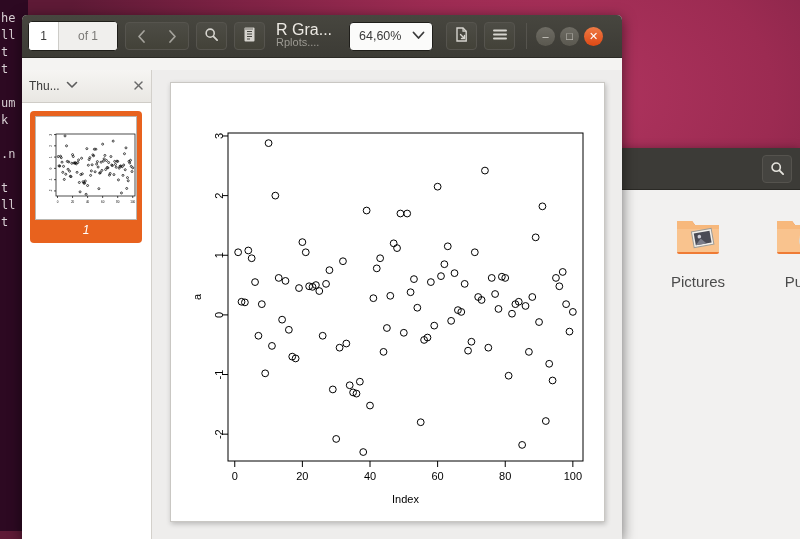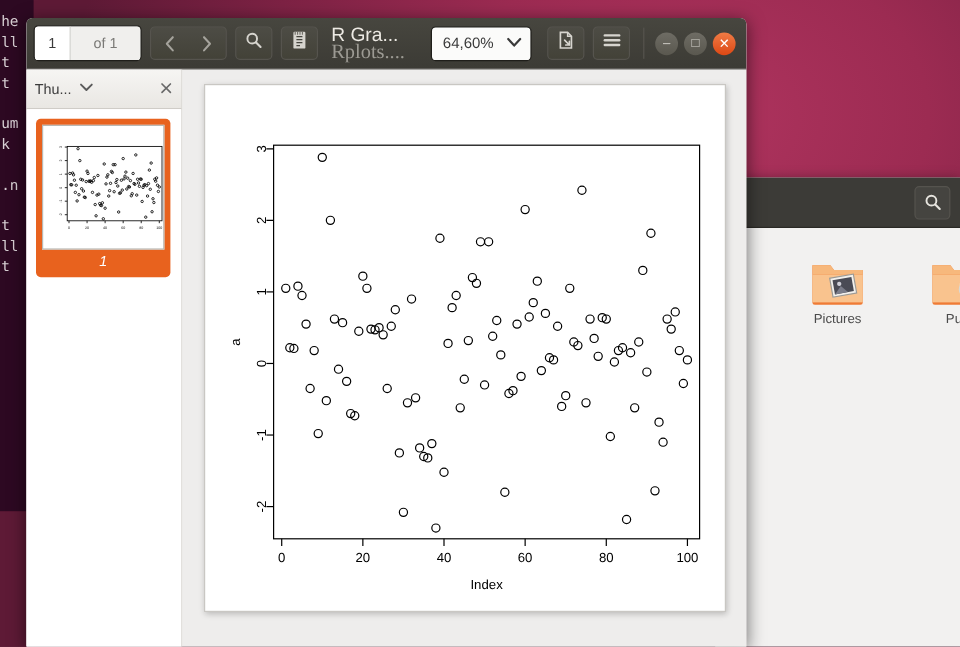--- a/index.html
+++ b/index.html
@@ -13,21 +13,21 @@
   
   #desktop {
     position: absolute; inset: 0;
     background:
       radial-gradient(ellipse 520px 380px at 72% 18%, #b0345f 0%, #9c2b52 38%, #7d2244 70%, #5e1a36 100%),
       linear-gradient(160deg, #8f2a4e 0%, #6e1f3c 60%, #4a1429 100%);
   }
 
   
   #terminal {
-    position: absolute; left: 0; top: 0; width: 28px; height: 426px;
+    position: absolute; left: 0; top: 0; width: 28px; height: 531px;
     background: #2d0922;
     font-family: "DejaVu Sans Mono", monospace;
     font-size: 12px; color: #d8d0d4;
     padding-top: 10px;
     overflow: hidden;
   }
   #terminal .tline { height: 17px; line-height: 17px; padding-left: 1px; white-space: pre; }
 
   
   #nautilus {
@@ -47,21 +47,21 @@
     display: flex; align-items: center; justify-content: center;
   }
   #nautilus .files {
     position: relative; height: 349px; padding-top: 10px;
   }
   .file-item {
     position: absolute; width: 84px; text-align: center;
   }
   .file-item .ficon { height: 54px; display: flex; align-items: flex-end; justify-content: center; }
   .file-item .flabel {
-    font-size: 11px; color: #4b4b4b; margin-top: 2px;
+    font-size: 15px; color: #4b4b4b; margin-top: 15px;
     white-space: nowrap; overflow: hidden;
   }
   .file-item.selected .flabel {
     background: #dcdcdc; border-radius: 2px;
     padding: 1px 4px; display: inline-block; color: #2a2a2a;
   }
   .file-item.selected .underline {
     height: 3px; background: #a81818; width: 76px; margin: 2px auto 0;
   }
 
@@ -108,37 +108,37 @@
   }
   .navgroup {
     display: flex; height: 28px;
     border: 1px solid #56544e; border-radius: 4px;
     background: linear-gradient(#4d4c45, #434238);
     overflow: hidden;
   }
   .navgroup .nav { width: 31px; display: flex; align-items: center; justify-content: center; color: #a5a39c; }
   .doctitle { display: flex; flex-direction: column; justify-content: center; margin-left: 4px; width: 60px; }
   .doctitle .t1 { font-size: 16px; font-weight: normal; color: #ece9e3; line-height: 13px; white-space: nowrap; }
-  .doctitle .t2 { font-size: 17px; color: #9c9a93; line-height: 13px; white-space: nowrap; font-family: Liberation Serif, serif; }
+  .doctitle .t2 { font-size: 11px; color: #9c9a93; line-height: 13px; white-space: nowrap; }
   .zoomsel {
     height: 29px; min-width: 84px;
     background: #fbfbfa; border: 1px solid #1f1e1a; border-radius: 4px;
     display: flex; align-items: center; justify-content: space-between;
     padding: 0 7px 0 9px; font-size: 12.5px; color: #3a3a3a;
-    margin-left: 16px;
+    margin-left: 6px;
   }
   .wbtns { display: flex; align-items: center; gap: 5px; margin-left: 4px;
            border-left: 1px solid #56544e; padding-left: 9px; height: 26px; }
   .wb { width: 19px; height: 19px; border-radius: 50%;
         display: flex; align-items: center; justify-content: center;
         font-size: 11px; color: #2e2d29; }
   .wb.min, .wb.max { background: linear-gradient(#6e6c64, #5a584f); color: #d5d3cc; }
   .wb.close { background: linear-gradient(#ef7b45, #dd4814); color: #fff; }
 
-  .evbody { flex: 1; display: flex; min-height: 0; }
+  .evbody { flex: 1; display: flex; min-height: 0; margin-top: 12px; }
 
   
   .sidebar { width: 130px; background: #ffffff; border-right: 1px solid #d3d0cb;
              display: flex; flex-direction: column; }
   .sb-head {
     height: 33px; flex: 0 0 33px;
     background: linear-gradient(#f6f5f3, #e9e7e3);
     border-bottom: 1px solid #cfccc7;
     display: flex; align-items: center; padding: 0 7px; gap: 4px;
   }

